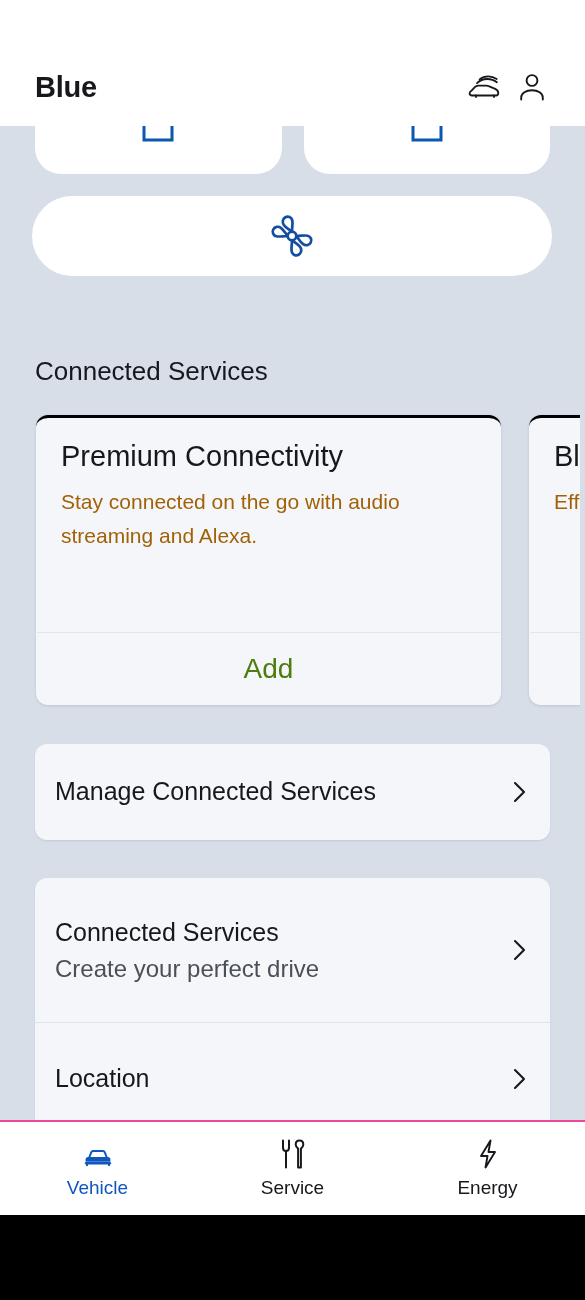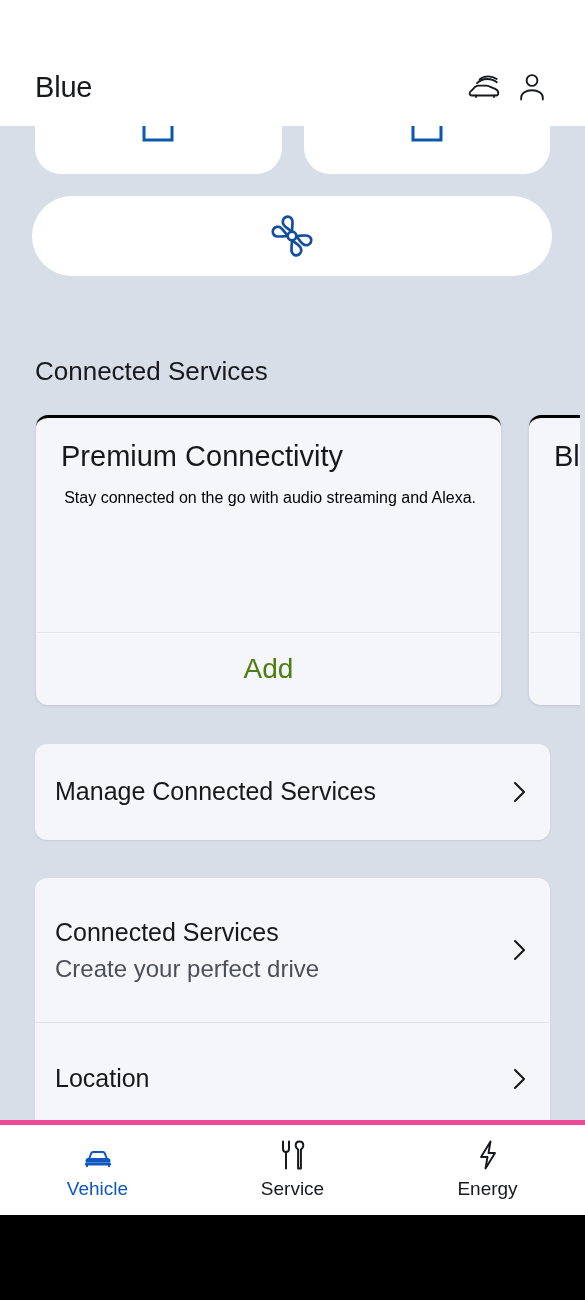--- a/index.html
+++ b/index.html
@@ -22,20 +22,21 @@
     background:#ffffff;
   }
 
   
   .header {
     position:absolute; top:48px; left:0; width:585px; height:78px;
     background:#ffffff;
     display:flex; align-items:center;
     padding:0 30px 0 35px;
     z-index:30;
+    font-weight:bold;
   }
   .header-title {
     font-size:29px; color:#16181c; letter-spacing:-0.2px;
     font-family:"Liberation Sans Narrow","Liberation Sans", sans-serif;
   }
   .header-spacer { flex:1; }
   .header-icon {
     width:46px; height:46px;
     display:flex; align-items:center; justify-content:center;
   }
@@ -89,21 +90,21 @@
     box-shadow:0 1px 3px rgba(20,40,80,.13);
     display:flex; flex-direction:column;
     overflow:hidden;
   }
   .svc-card.narrow { width:465px; }
   .svc-body { padding:22px 25px 0 25px; flex:1; }
   .svc-title {
     font-size:29px; color:#16181c; margin-bottom:12px; line-height:1.15;
     font-family:"Liberation Sans Narrow","Liberation Sans", sans-serif;
   }
-  .svc-desc { font-size:16px; color:#000000; line-height:1.62;text-align:right; }
+  .svc-desc { font-size:21px; color:#a16207; line-height:1.62; }
   .svc-divider { height:1px; background:#e2e5ec; margin:0 1px; }
   .svc-action {
     height:72px; display:flex; align-items:center; justify-content:center;
     font-size:28px; color:#4d7c0f;
   }
 
   
   .link-card {
     position:absolute; left:35px; width:515px;
     background:#f5f6fa; border-radius:12px;
@@ -117,21 +118,21 @@
   .row-title { font-size:25px; color:#16181c; line-height:1.25; }
   .row-sub { font-size:24px; color:#4a4f58; margin-top:7px; }
   .row-divider { height:1px; background:#dfe3ea; margin:0 0 0 0; }
   .chev { width:22px; height:22px; }
 
   
   .tabbar {
     position:absolute; left:0; bottom:85px; width:585px; height:95px;
     background:#ffffff;
     display:flex; align-items:center;
-    border-top:5px solid #ec4899;
+    border-top:2px solid #ec4899;
     z-index:40;
   }
   .tab {
     flex:1; display:flex; flex-direction:column;
     align-items:center; justify-content:center; gap:8px;
   }
   .tab-label { font-size:19px; color:#16181c; }
   .tab.active .tab-label { color:#0f57bf; }
   .tab-icon { height:30px; display:flex; align-items:flex-end; }
 

